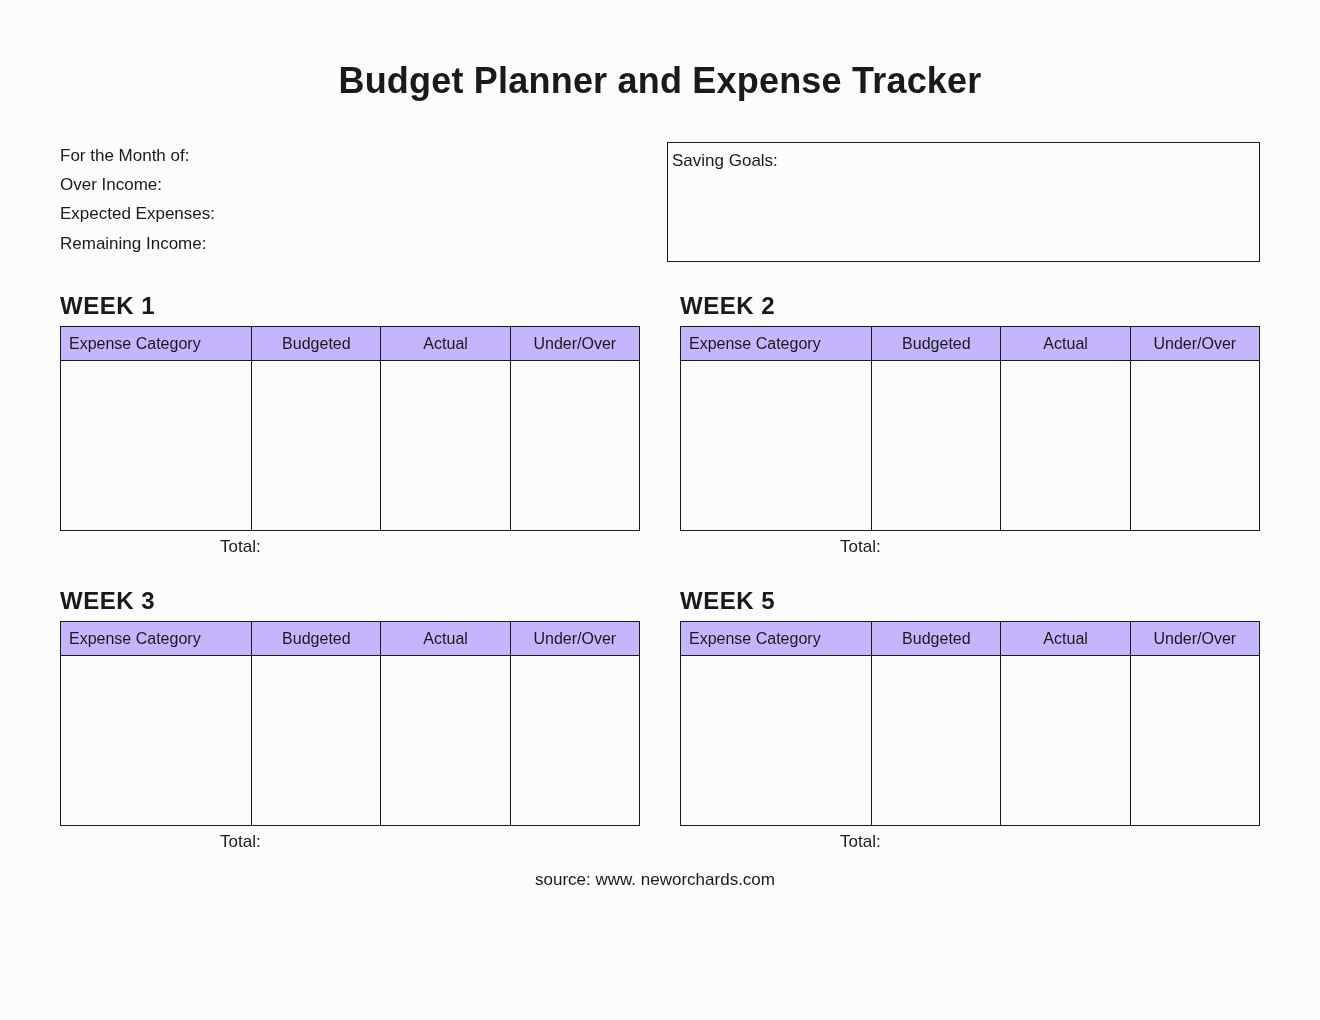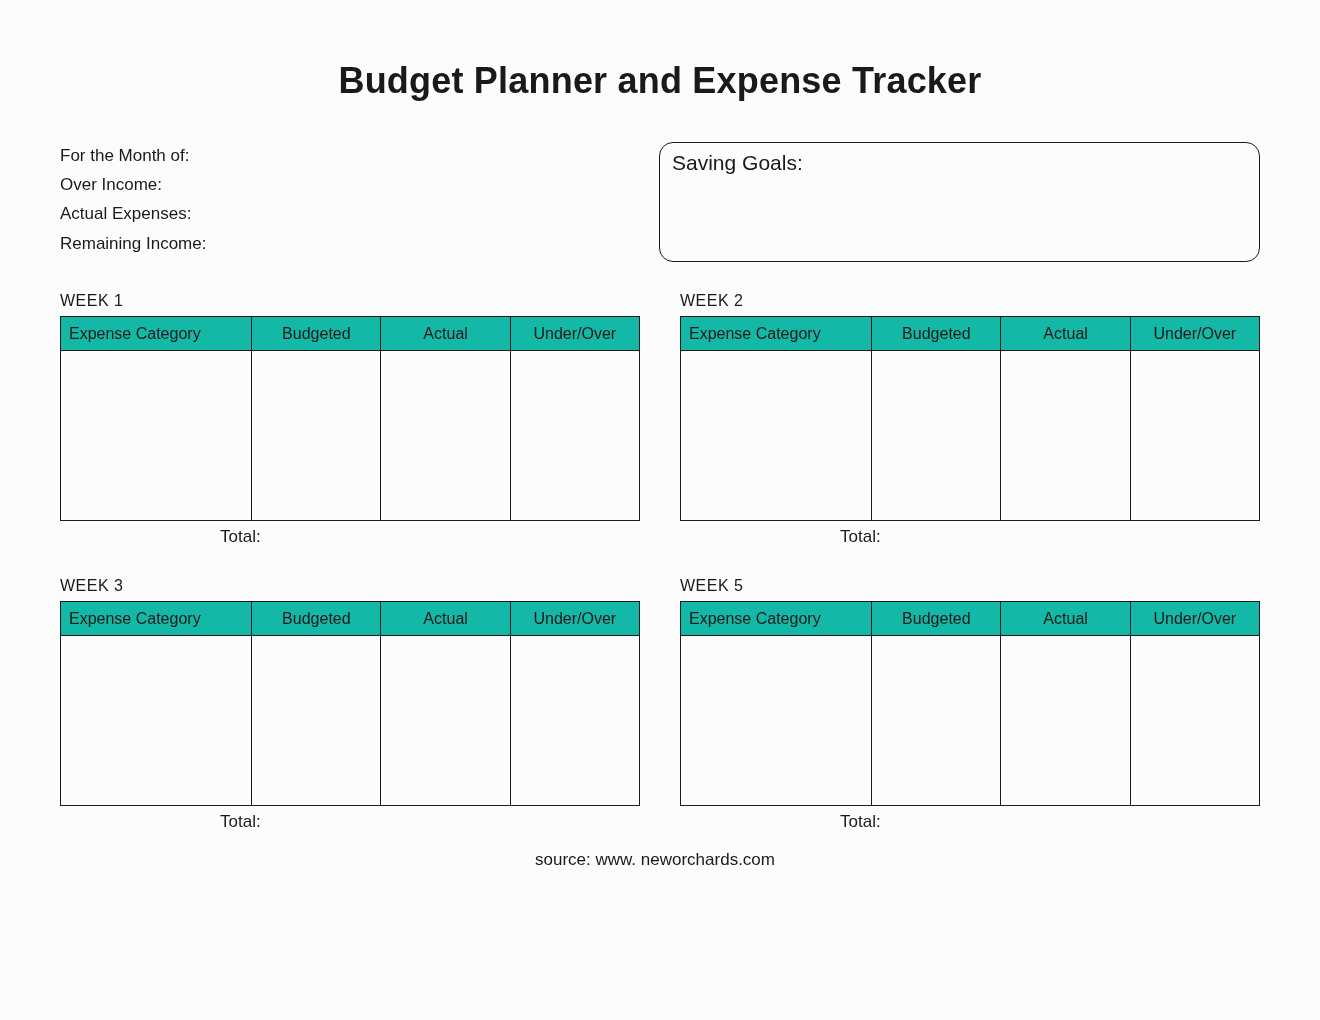--- a/index.html
+++ b/index.html
@@ -29,54 +29,54 @@
   }
   .info-block {
     flex: 1;
     font-size: 17px;
     line-height: 1.6;
   }
   .info-line { margin-bottom: 2px; }
   .goals-box {
     flex: 1;
     border: 1.5px solid #1a1a1a;
-    border-radius: 14px;
-    padding: 8px 12px;
+    border-radius: 0;
+    padding: 8px 4px;
     min-height: 120px;
-    font-size: 21px;
+    font-size: 17px;
   }
   .weeks {
     display: grid;
     grid-template-columns: 1fr 1fr;
     column-gap: 40px;
     row-gap: 30px;
   }
   .week-block { }
   .week-title {
-    font-size: 16px;
-    font-weight: 400;
+    font-size: 24px;
+    font-weight: 700;
     margin-bottom: 6px;
     letter-spacing: 0.5px;
   }
   table.expense {
     width: 100%;
     border-collapse: collapse;
     table-layout: fixed;
   }
   table.expense th, table.expense td {
     border: 1.2px solid #1a1a1a;
     font-size: 16px;
     font-weight: 400;
     padding: 6px 8px;
     height: 34px;
   }
   table.expense th {
     font-weight: 400;
     text-align: center;
-    background: #14b8a6;
+    background: #c4b5fd;
   }
   table.expense th:first-child { text-align: left; width: 33%; }
   table.expense th:nth-child(2),
   table.expense th:nth-child(3),
   table.expense th:nth-child(4) { width: 22.3%; }
   table.expense td { }
   .body-row td { border-top: none; border-bottom: none; }
   .body-row:last-child td { border-bottom: 1.2px solid #1a1a1a; }
   .total-line {
     font-size: 17px;
@@ -94,21 +94,21 @@
 <body>
 
 <div class="page">
 
   <h1 class="title">Budget Planner and Expense Tracker</h1>
 
   <div class="top-row">
     <div class="info-block">
       <div class="info-line">For the Month of:</div>
       <div class="info-line">Over Income:</div>
-      <div class="info-line">Actual Expenses:</div>
+      <div class="info-line">Expected Expenses:</div>
       <div class="info-line">Remaining Income:</div>
     </div>
     <div class="goals-box">
       <span>Saving Goals:</span>
     </div>
   </div>
 
   <div class="weeks">
 
     <div class="week-block">

